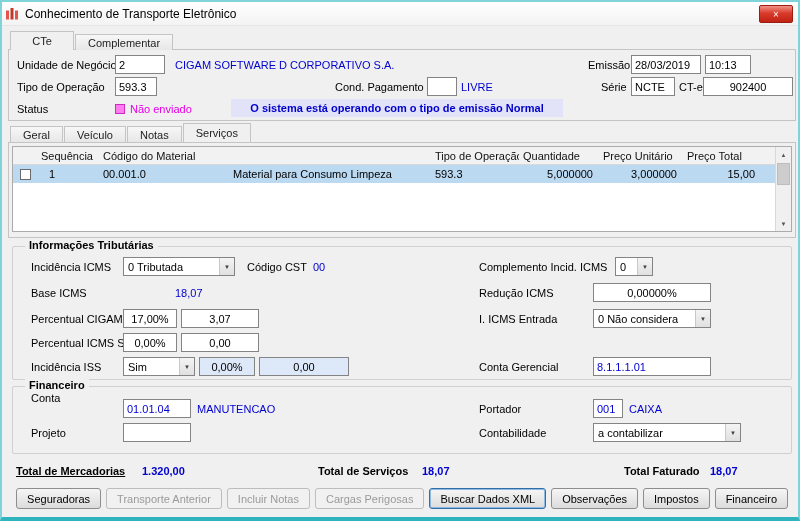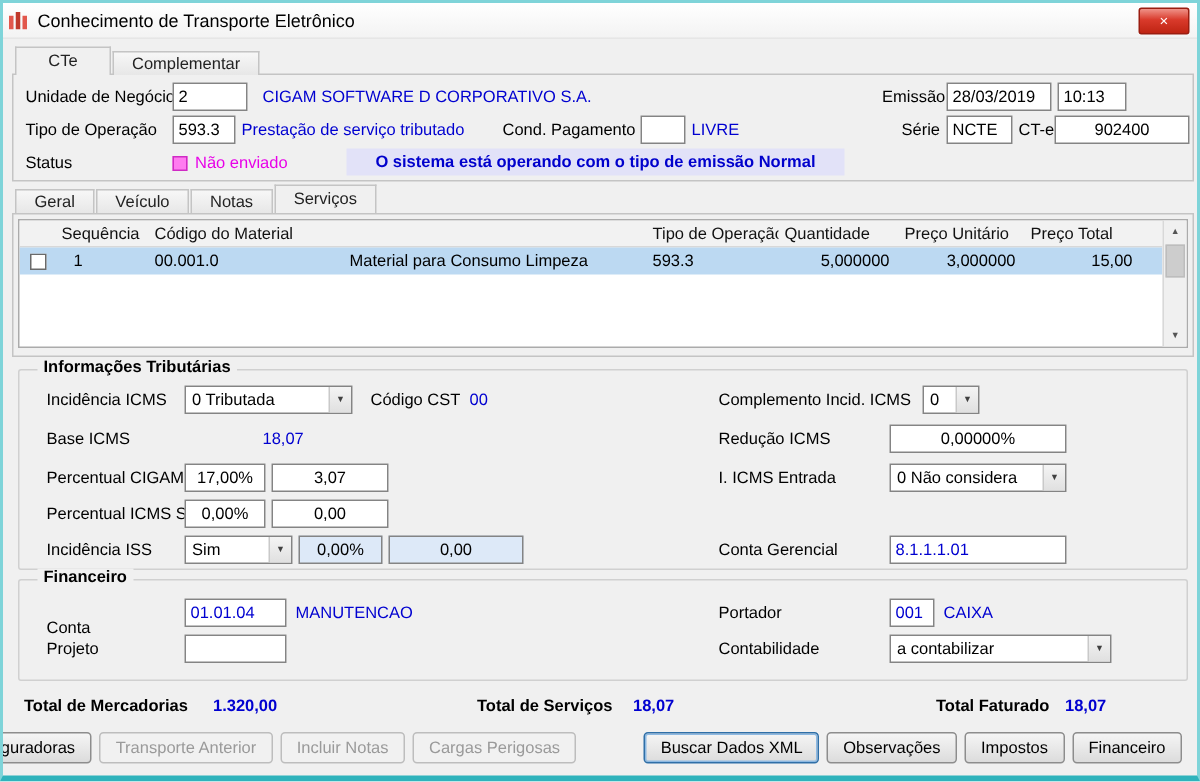--- a/index.html
+++ b/index.html
@@ -70,21 +70,21 @@
   .gtitle { position:absolute; left:12px; top:-8px; background:#f0f0f0; padding:0 4px;
             font-size:11px; font-weight:bold; white-space:nowrap; }
   .groupbox .lbl, .groupbox .txt, .groupbox .combo { }
   
   .btnrow { position:absolute; left:10px; right:10px; top:486px; display:flex;
             justify-content:flex-end; gap:5px; }
   .btn { height:21px; padding:0 10px; font:11px "Liberation Sans", sans-serif;
          background:linear-gradient(#f5f5f5,#eaeaea 45%,#dcdcdc); border:1px solid #8d8d8d;
          border-radius:3px; color:#000; cursor:pointer; white-space:nowrap; }
   .btn.disabled { color:#9a9a9a; border-color:#bdbdbd; background:#f1f1f1; cursor:default; }
-  .btn.default { border:1px solid #2f6fa7; box-shadow:inset 0 0 0 1px #8db9e2;margin-left:40px; }
+  .btn.default { border:1px solid #2f6fa7; box-shadow:inset 0 0 0 1px #8db9e2; }
 </style>
 </head>
 <body>
 
 <div class="window">
 
   <div class="titlebar">
     <svg class="app-icon" viewBox="0 0 14 14">
       <rect x="1" y="3.5" width="3" height="9" fill="#e2574c"></rect>
       <rect x="5.5" y="1" width="3" height="11.5" fill="#c0392b"></rect>
@@ -104,21 +104,20 @@
   <div class="panel" style="left:6px; top:47px; width:788px; height:72px;">
     <span class="lbl" style="left:8px; top:9px;">Unidade de Negócio</span>
     <input class="txt" style="left: 106px; top: 5px; width: 50px;" value="2">
     <span class="lbl blue" style="left:166px; top:9px;">CIGAM SOFTWARE D CORPORATIVO S.A.</span>
     <span class="lbl" style="left:579px; top:9px;">Emissão</span>
     <input class="txt" style="left: 622px; top: 5px; width: 70px;" value="28/03/2019">
     <input class="txt" style="left: 696px; top: 5px; width: 46px;" value="10:13">
 
     <span class="lbl" style="left:8px; top:31px;">Tipo de Operação</span>
     <input class="txt" style="left: 106px; top: 27px; width: 42px;" value="593.3">
-    <span class="lbl blue" style="left:152px; top:31px;">Prestação de serviço tributado</span>
     <span class="lbl" style="left:326px; top:31px;">Cond. Pagamento</span>
     <input class="txt" style="left: 418px; top: 27px; width: 30px;" value="">
     <span class="lbl blue" style="left:452px; top:31px;">LIVRE</span>
     <span class="lbl" style="left:592px; top:31px;">Série</span>
     <input class="txt" style="left: 622px; top: 27px; width: 44px;" value="NCTE">
     <span class="lbl" style="left:670px; top:31px;">CT-e</span>
     <input class="txt num" style="left: 694px; top: 27px; width: 90px;" value="902400">
 
     <span class="lbl" style="left:8px; top:53px;">Status</span>
     <span class="statusbox" style="left:106px; top:54px;"></span>
@@ -207,37 +206,37 @@
     </div>
     <input class="txt num shade" style="left: 186px; top: 110px; width: 56px;" value="0,00%">
     <input class="txt num shade" style="left: 246px; top: 110px; width: 90px;" value="0,00">
     <span class="lbl" style="left:466px; top:114px;">Conta Gerencial</span>
     <input class="txt bluetext" style="left: 580px; top: 110px; width: 118px;" value="8.1.1.1.01">
   </div>
 
   <div class="groupbox" style="left:10px; top:384px; width:780px; height:68px;">
     <span class="gtitle">Financeiro</span>
 
-    <span class="lbl" style="left:18px; top:26px;text-align:right;">Conta</span>
+    <span class="lbl" style="left:18px; top:5px;text-align:right;">Conta</span>
     <input class="txt bluetext" style="left: 110px; top: 12px; width: 68px;" value="01.01.04">
     <span class="lbl blue" style="left:184px; top:16px;">MANUTENCAO</span>
     <span class="lbl" style="left:466px; top:16px;">Portador</span>
     <input class="txt bluetext" style="left: 580px; top: 12px; width: 30px;" value="001">
     <span class="lbl blue" style="left:616px; top:16px;">CAIXA</span>
 
     <span class="lbl" style="left:18px; top:40px;">Projeto</span>
     <input class="txt" style="left: 110px; top: 36px; width: 68px;" value="">
     <span class="lbl" style="left:466px; top:40px;">Contabilidade</span>
     <div class="combo" style="left:580px; top:36px; width:148px;">
       <span class="ct">a contabilizar</span>
       <span class="ca">▼</span>
     </div>
   </div>
 
-  <span class="lbl b" style="left:14px; top:463px;">Total de Mercadorias</span>
+  <span class="lbl b" style="left:14px; top:463px;text-decoration:underline;">Total de Mercadorias</span>
   <span class="lbl b blue" style="left:140px; top:463px;">1.320,00</span>
   <span class="lbl b" style="left:316px; top:463px;">Total de Serviços</span>
   <span class="lbl b blue" style="left:420px; top:463px;">18,07</span>
   <span class="lbl b" style="left:622px; top:463px;">Total Faturado</span>
   <span class="lbl b blue" style="left:708px; top:463px;">18,07</span>
 
   <div class="btnrow">
     <button class="btn">Seguradoras</button>
     <button class="btn disabled" disabled="">Transporte Anterior</button>
     <button class="btn disabled" disabled="">Incluir Notas</button>

